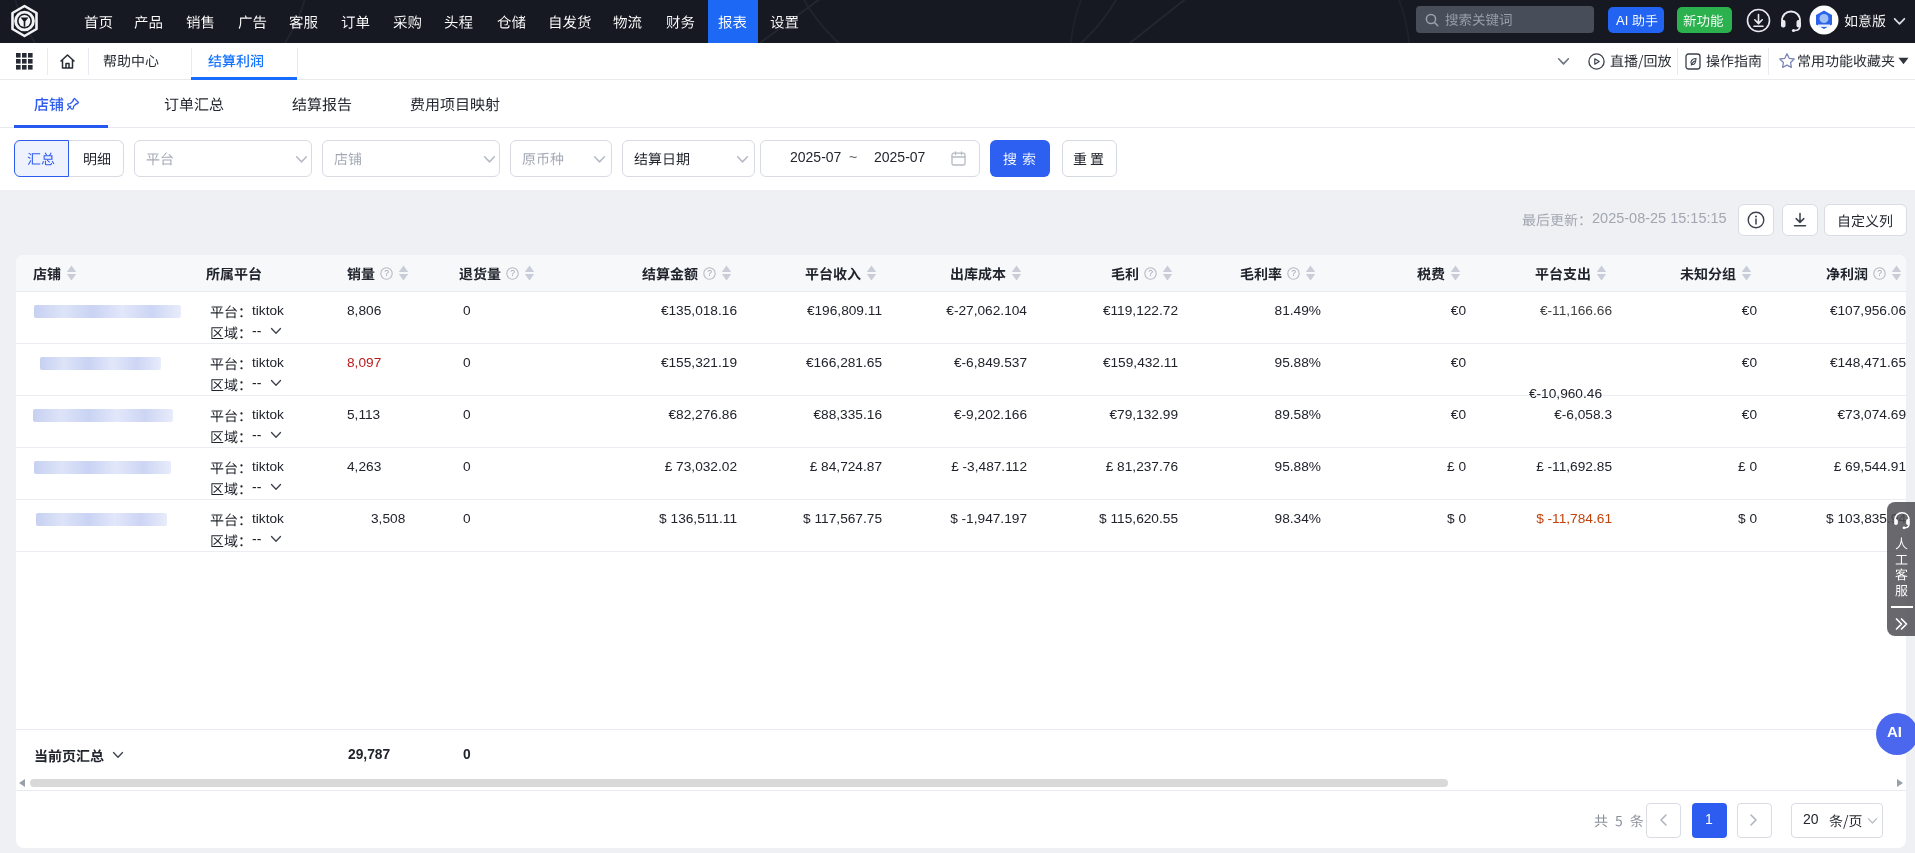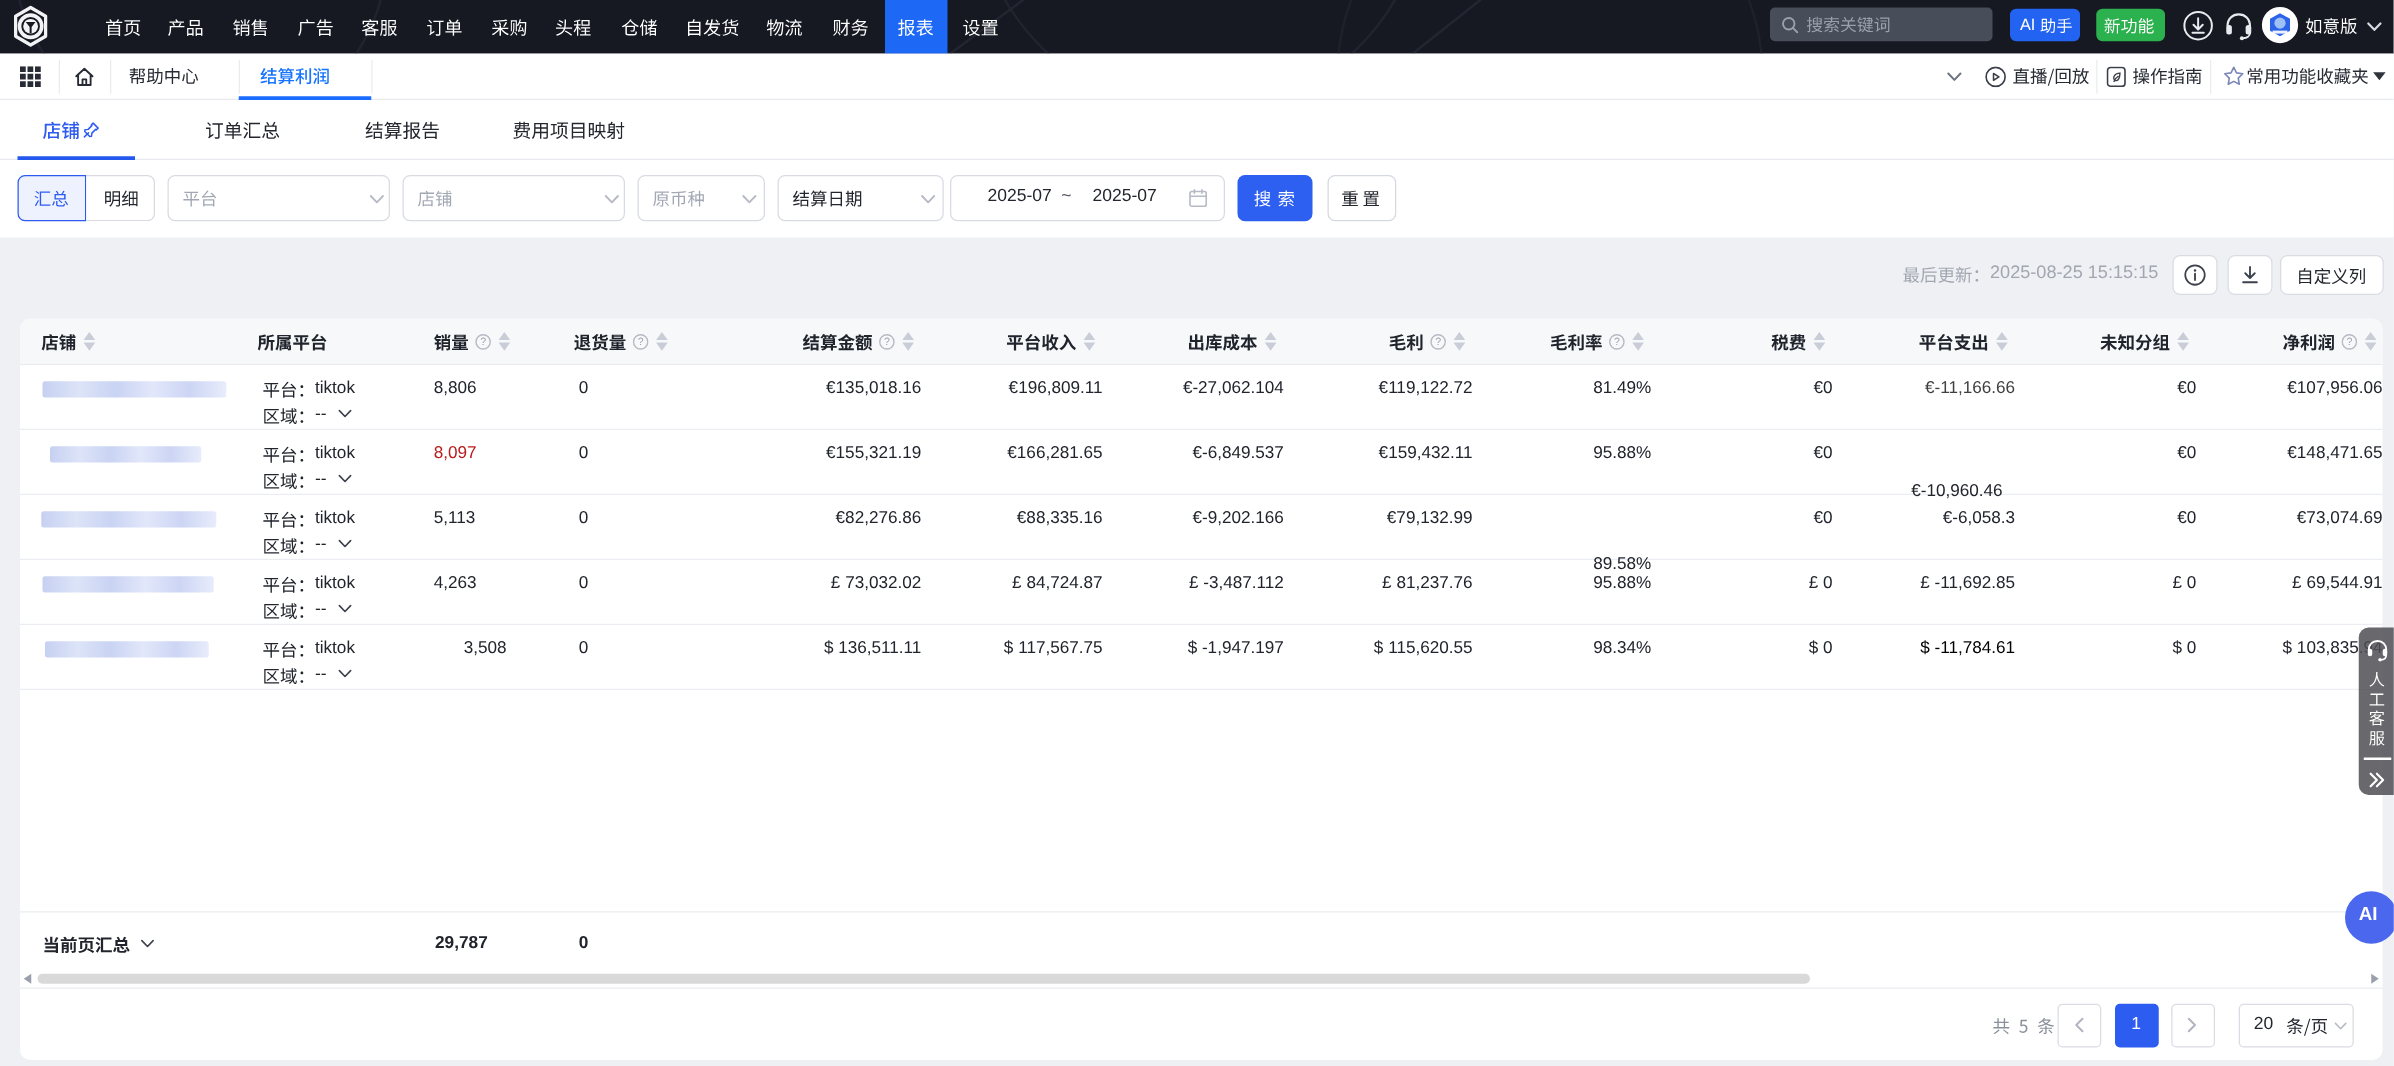--- a/index.html
+++ b/index.html
@@ -583,21 +583,21 @@
       <svg style="display:block" width="12" height="8" viewBox="0 0 12 8">
         <path fill="none" stroke="#3c414c" stroke-width="1.3" stroke-linecap="round" stroke-linejoin="round" d="M1.5 1.5 6 6.2 10.5 1.5"></path>
       </svg>
     </div>
     <div style="position:absolute;left:347px;top:405.1px;"><span style="font:normal 13.7px 'Liberation Sans',sans-serif;color:#21242c;white-space:nowrap">5,113</span></div>
     <div style="position:absolute;left:463px;top:405.1px;"><span style="font:normal 13.7px 'Liberation Sans',sans-serif;color:#21242c;white-space:nowrap">0</span></div>
     <div style="position:absolute;right:1178px;top:405.1px;"><span style="font:normal 13.7px 'Liberation Sans',sans-serif;color:#21242c;white-space:nowrap">€82,276.86</span></div>
     <div style="position:absolute;right:1033px;top:405.1px;"><span style="font:normal 13.7px 'Liberation Sans',sans-serif;color:#21242c;white-space:nowrap">€88,335.16</span></div>
     <div style="position:absolute;right:888px;top:405.1px;"><span style="font:normal 13.7px 'Liberation Sans',sans-serif;color:#21242c;white-space:nowrap">€-9,202.166</span></div>
     <div style="position:absolute;right:737px;top:405.1px;"><span style="font:normal 13.7px 'Liberation Sans',sans-serif;color:#21242c;white-space:nowrap">€79,132.99</span></div>
-    <div style="position:absolute;right:594px;top:405.1px;margin-top:37px;"><span style="font:normal 13.7px 'Liberation Sans',sans-serif;color:#21242c;white-space:nowrap">89.58%</span></div>
+    <div style="position:absolute;right:594px;top:405.1px;"><span style="font:normal 13.7px 'Liberation Sans',sans-serif;color:#21242c;white-space:nowrap">89.58%</span></div>
     <div style="position:absolute;right:449px;top:405.1px;"><span style="font:normal 13.7px 'Liberation Sans',sans-serif;color:#21242c;white-space:nowrap">€0</span></div>
     <div style="position:absolute;right:303px;top:405.1px;"><span style="font:normal 13.7px 'Liberation Sans',sans-serif;color:#21242c;white-space:nowrap">€-6,058.3</span></div>
     <div style="position:absolute;right:158px;top:405.1px;"><span style="font:normal 13.7px 'Liberation Sans',sans-serif;color:#21242c;white-space:nowrap">€0</span></div>
     <div style="position:absolute;right:9px;top:405.1px;"><span style="font:normal 13.7px 'Liberation Sans',sans-serif;color:#21242c;white-space:nowrap">€73,074.69</span></div>
     <div style="position:absolute;left:16px;top:499px;width:1890px;height:1px;background:#ebedf2;"></div>
     <div style="position:absolute;left:34px;top:461px;width:137px;height:13px;border-radius:2px;background:linear-gradient(90deg,#c6d0f1,#dde4f8 20%,#c9d3f3 40%,#e2e7fa 60%,#ccd5f4 80%,#e8ecfb)"></div>
     <div style="position:absolute;left:210px;top:461.5px;">
       <svg width="42.0" height="14.3" viewBox="0 0 42.0 14.3" style="display:block;overflow:visible">
         <path fill="#21242c" d="M2.4 2.4C3 3.4 3.5 4.8 3.7 5.6L4.7 5.3C4.5 4.5 3.9 3.1 3.4 2.1ZM10.6 2C10.2 3.1 9.6 4.5 9 5.4L10 5.7C10.5 4.8 11.2 3.5 11.7 2.3ZM0.7 6.3V7.4H6.4V12.3H7.5V7.4H13.3V6.3H7.5V1.4H12.5V0.4H1.5V1.4H6.4V6.3Z M16.5 6.4V12.3H17.6V11.5H24.4V12.3H25.5V6.4ZM17.6 10.5V7.4H24.4V10.5ZM15.8 5.2C16.3 5 17.1 5 25.2 4.6C25.6 5 25.8 5.4 26.1 5.8L27 5.1C26.2 3.9 24.6 2.2 23.2 1L22.4 1.6C23.1 2.2 23.8 2.9 24.4 3.6L17.2 4C18.5 2.8 19.7 1.4 20.9 -0.2L19.8 -0.6C18.7 1.1 17.1 2.9 16.6 3.4C16.1 3.8 15.7 4.1 15.4 4.2C15.5 4.5 15.7 5 15.8 5.2Z M31.5 4.4C32.1 4.4 32.6 4 32.6 3.4C32.6 2.7 32.1 2.3 31.5 2.3C30.9 2.3 30.4 2.7 30.4 3.4C30.4 4 30.9 4.4 31.5 4.4ZM31.5 11.3C32.1 11.3 32.6 10.8 32.6 10.2C32.6 9.6 32.1 9.2 31.5 9.2C30.9 9.2 30.4 9.6 30.4 10.2C30.4 10.8 30.9 11.3 31.5 11.3Z"></path>
       </svg>
@@ -645,21 +645,21 @@
       </svg>
     </div>
     <div style="position:absolute;left:347px;top:509.1px;margin-left:24px;"><span style="font:normal 13.7px 'Liberation Sans',sans-serif;color:#21242c;white-space:nowrap">3,508</span></div>
     <div style="position:absolute;left:463px;top:509.1px;"><span style="font:normal 13.7px 'Liberation Sans',sans-serif;color:#21242c;white-space:nowrap">0</span></div>
     <div style="position:absolute;right:1178px;top:509.1px;"><span style="font:normal 13.7px 'Liberation Sans',sans-serif;color:#21242c;white-space:nowrap">$ 136,511.11</span></div>
     <div style="position:absolute;right:1033px;top:509.1px;"><span style="font:normal 13.7px 'Liberation Sans',sans-serif;color:#21242c;white-space:nowrap">$ 117,567.75</span></div>
     <div style="position:absolute;right:888px;top:509.1px;"><span style="font:normal 13.7px 'Liberation Sans',sans-serif;color:#21242c;white-space:nowrap">$ -1,947.197</span></div>
     <div style="position:absolute;right:737px;top:509.1px;"><span style="font:normal 13.7px 'Liberation Sans',sans-serif;color:#21242c;white-space:nowrap">$ 115,620.55</span></div>
     <div style="position:absolute;right:594px;top:509.1px;"><span style="font:normal 13.7px 'Liberation Sans',sans-serif;color:#21242c;white-space:nowrap">98.34%</span></div>
     <div style="position:absolute;right:449px;top:509.1px;"><span style="font:normal 13.7px 'Liberation Sans',sans-serif;color:#21242c;white-space:nowrap">$ 0</span></div>
-    <div style="position:absolute;right:303px;top:509.1px;"><span style="font:normal 13.7px 'Liberation Sans',sans-serif;color:#000000;white-space:nowrap">$ -11,784.61</span></div>
+    <div style="position:absolute;right:303px;top:509.1px;"><span style="font:normal 13.7px 'Liberation Sans',sans-serif;color:#c2410c;white-space:nowrap">$ -11,784.61</span></div>
     <div style="position:absolute;right:158px;top:509.1px;"><span style="font:normal 13.7px 'Liberation Sans',sans-serif;color:#21242c;white-space:nowrap">$ 0</span></div>
     <div style="position:absolute;right:9px;top:509.1px;"><span style="font:normal 13.7px 'Liberation Sans',sans-serif;color:#21242c;white-space:nowrap">$ 103,835.94</span></div>
     <div style="position:absolute;left:16px;top:729px;width:1890px;height:1px;background:#e9ebf0;"></div>
     <div style="position:absolute;left:34px;top:749.5px;">
       <svg width="70.0" height="14.3" viewBox="0 0 70.0 14.3" style="display:block;overflow:visible">
         <path fill="#21242c" d="M1.5 0.4C2.2 1.4 2.9 2.8 3.1 3.7L4.7 3C4.4 2.1 3.8 0.8 3 -0.1ZM10.8 -0.3C10.4 0.8 9.8 2.3 9.2 3.2L10.7 3.8C11.3 2.9 12 1.5 12.7 0.3ZM1.5 10.2V11.9H10.6V12.4H12.4V4.2H7.9V-0.7H6.1V4.2H1.8V5.9H10.6V7.1H2.3V8.8H10.6V10.2Z M22.2 4V9.8H23.7V4ZM25 3.6V10.6C25 10.8 24.9 10.8 24.7 10.8C24.4 10.8 23.7 10.8 23 10.8C23.2 11.3 23.5 12 23.6 12.4C24.6 12.4 25.4 12.4 25.9 12.1C26.5 11.9 26.6 11.4 26.6 10.6V3.6ZM23.8 -0.7C23.5 -0.1 23 0.7 22.6 1.4H18.7L19.5 1.1C19.2 0.6 18.7 -0.2 18.2 -0.7L16.6 -0.2C17 0.3 17.4 0.9 17.6 1.4H14.6V2.9H27.4V1.4H24.5C24.9 0.9 25.2 0.3 25.6 -0.2ZM19.3 7.4V8.3H17V7.4ZM19.3 6.1H17V5.3H19.3ZM15.4 3.9V12.4H17V9.5H19.3V10.8C19.3 10.9 19.3 11 19.1 11C18.9 11 18.4 11 17.9 11C18.1 11.4 18.3 12 18.4 12.4C19.2 12.4 19.9 12.4 20.4 12.2C20.8 11.9 21 11.5 21 10.8V3.9Z M34.2 4.9V7.4C34.2 8.8 33.4 10.2 28.6 11.1C28.9 11.5 29.4 12.1 29.6 12.5C34.8 11.4 35.9 9.5 35.9 7.4V4.9ZM35.5 9.9C37.1 10.6 39.3 11.7 40.3 12.5L41.4 11.2C40.2 10.4 38 9.4 36.5 8.7ZM30.1 2.8V9.3H31.8V4.3H38.3V9.3H40.1V2.8H35C35.2 2.4 35.4 2 35.6 1.5H41.2V-0H28.9V1.5H33.8C33.6 1.9 33.5 2.4 33.4 2.8Z M43.1 0.7C43.9 1.3 45 2.1 45.5 2.6L46.6 1.4C46 0.8 44.9 0.1 44.1 -0.4ZM42.4 4.6C43.2 5.1 44.3 5.8 44.8 6.3L45.9 5C45.3 4.5 44.2 3.8 43.4 3.4ZM42.7 11.1 44.1 12.2C44.9 10.9 45.8 9.3 46.5 7.9L45.2 6.8C44.4 8.4 43.4 10.1 42.7 11.1ZM55.2 0.1H46.7V11.8H55.5V10.2H48.5V1.7H55.2Z M66.4 8.2C67.2 9.2 68 10.5 68.3 11.4L69.7 10.6C69.4 9.7 68.5 8.4 67.7 7.5ZM59.7 7.7V10.3C59.7 11.8 60.3 12.3 62.3 12.3C62.7 12.3 64.6 12.3 65.1 12.3C66.6 12.3 67.1 11.9 67.4 10.1C66.9 10 66.1 9.8 65.8 9.5C65.7 10.6 65.6 10.8 64.9 10.8C64.4 10.8 62.9 10.8 62.5 10.8C61.7 10.8 61.5 10.7 61.5 10.3V7.7ZM57.6 7.9C57.4 9 57 10.3 56.4 11L58 11.7C58.6 10.8 59 9.4 59.2 8.2ZM60.2 3.6H65.9V5.3H60.2ZM58.3 2V6.9H62.8L61.9 7.7C62.7 8.3 63.7 9.2 64.2 9.9L65.4 8.8C65 8.2 64.1 7.5 63.3 6.9H67.8V2H65.8L67 -0L65.2 -0.7C64.9 0.1 64.5 1.2 64 2H61.4L62.2 1.6C61.9 1 61.3 0 60.7 -0.7L59.3 -0C59.8 0.6 60.2 1.4 60.5 2Z"></path>
       </svg>
     </div>
     <div style="position:absolute;left:112.0px;top:751px;">
       <svg style="display:block" width="12" height="8" viewBox="0 0 12 8">

